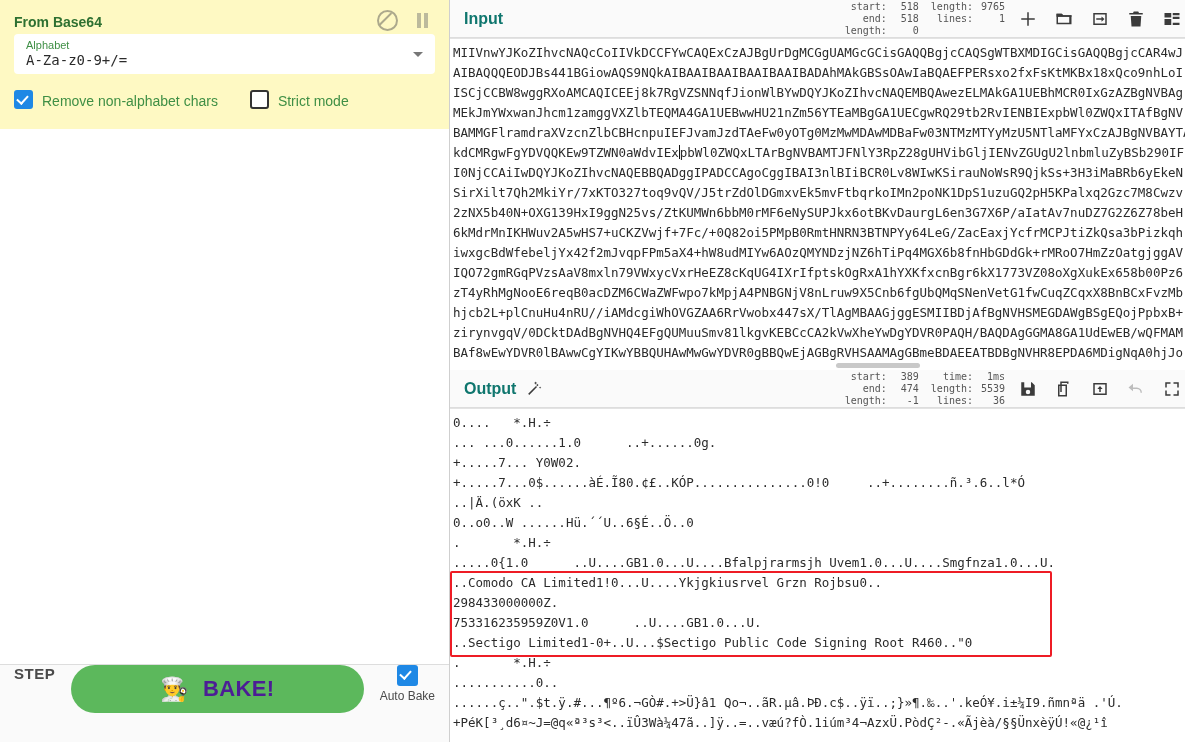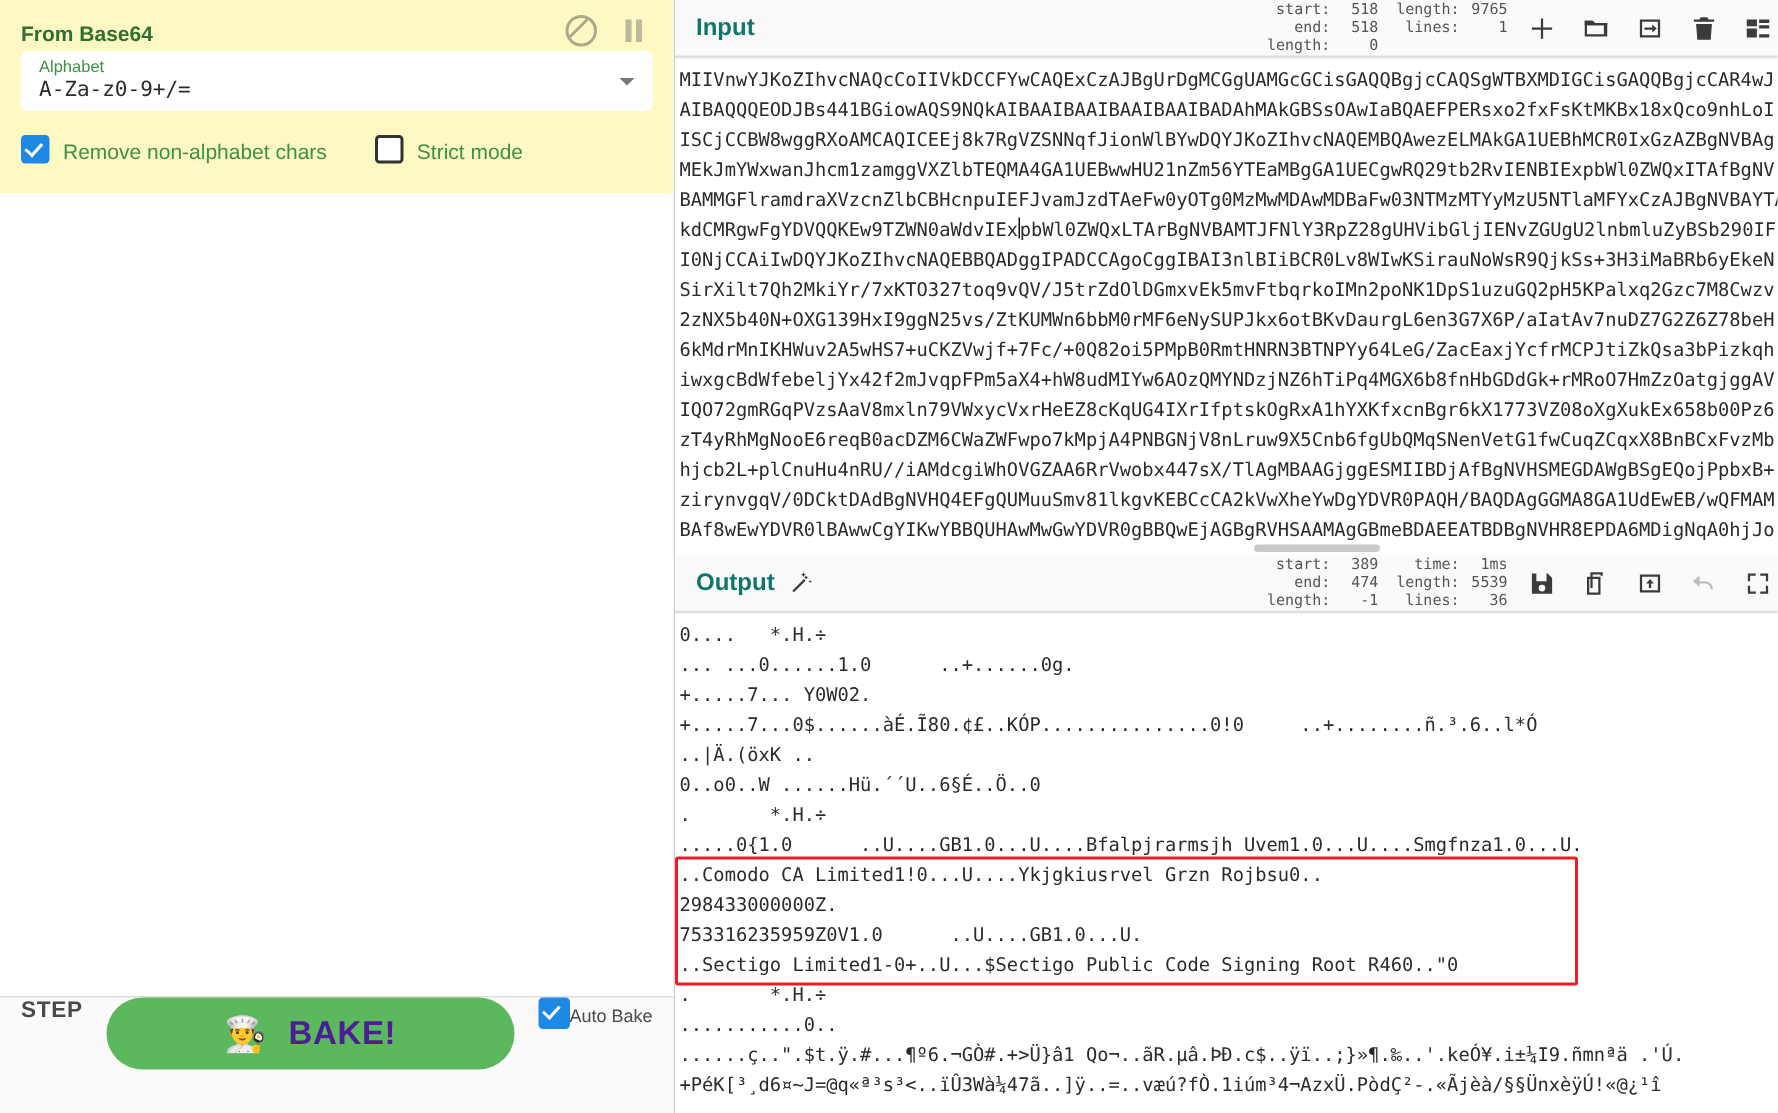--- a/index.html
+++ b/index.html
@@ -57,21 +57,21 @@
   .chk-label{margin-left:9px;font-size:14px;color:#3f8f45;}
   .chk-gap{width:32px;}
 
   .recipe-bottom{flex:0 0 78px;border-top:1px solid #ddd;background:#fafafa;
      display:flex;align-items:flex-start;padding:0 14px;box-sizing:border-box;}
   .step-btn{font-size:15px;color:#4a4a4a;font-weight:bold;letter-spacing:.5px;cursor:pointer;}
   .bake-btn{flex:1;margin:0 16px;height:48px;border-radius:24px;background:#5cb85c;
      display:flex;align-items:center;justify-content:center;cursor:pointer;gap:14px;}
   .bake-emoji{font-size:23px;line-height:1;}
   .bake-text{color:#4c1d95;font-size:22px;font-weight:bold;letter-spacing:.4px;}
-  .autobake{display:flex;align-items:center;cursor:pointer;}
+  .autobake{display:flex;flex-direction:column;align-items:center;cursor:pointer;}
   .autobake .chk{width:21px;height:21px;flex:0 0 21px;}
   .autobake-label{margin-top:3px;font-size:12px;color:#4a4a4a;}
 
   
   .io-pane{width:735px;height:742px;display:flex;flex-direction:column;background:#fff;}
   .io-head{height:38px;flex:0 0 38px;display:flex;align-items:center;background:#fafafa;
      border-bottom:1px solid #ddd;padding:0 0 0 14px;box-sizing:border-box;}
   .io-title{font-size:16px;font-weight:bold;color:#0f766e;}
   .wand{margin-left:9px;width:17px;height:17px;fill:#3b3b3b;}
   .io-head-spacer{flex:1;}

